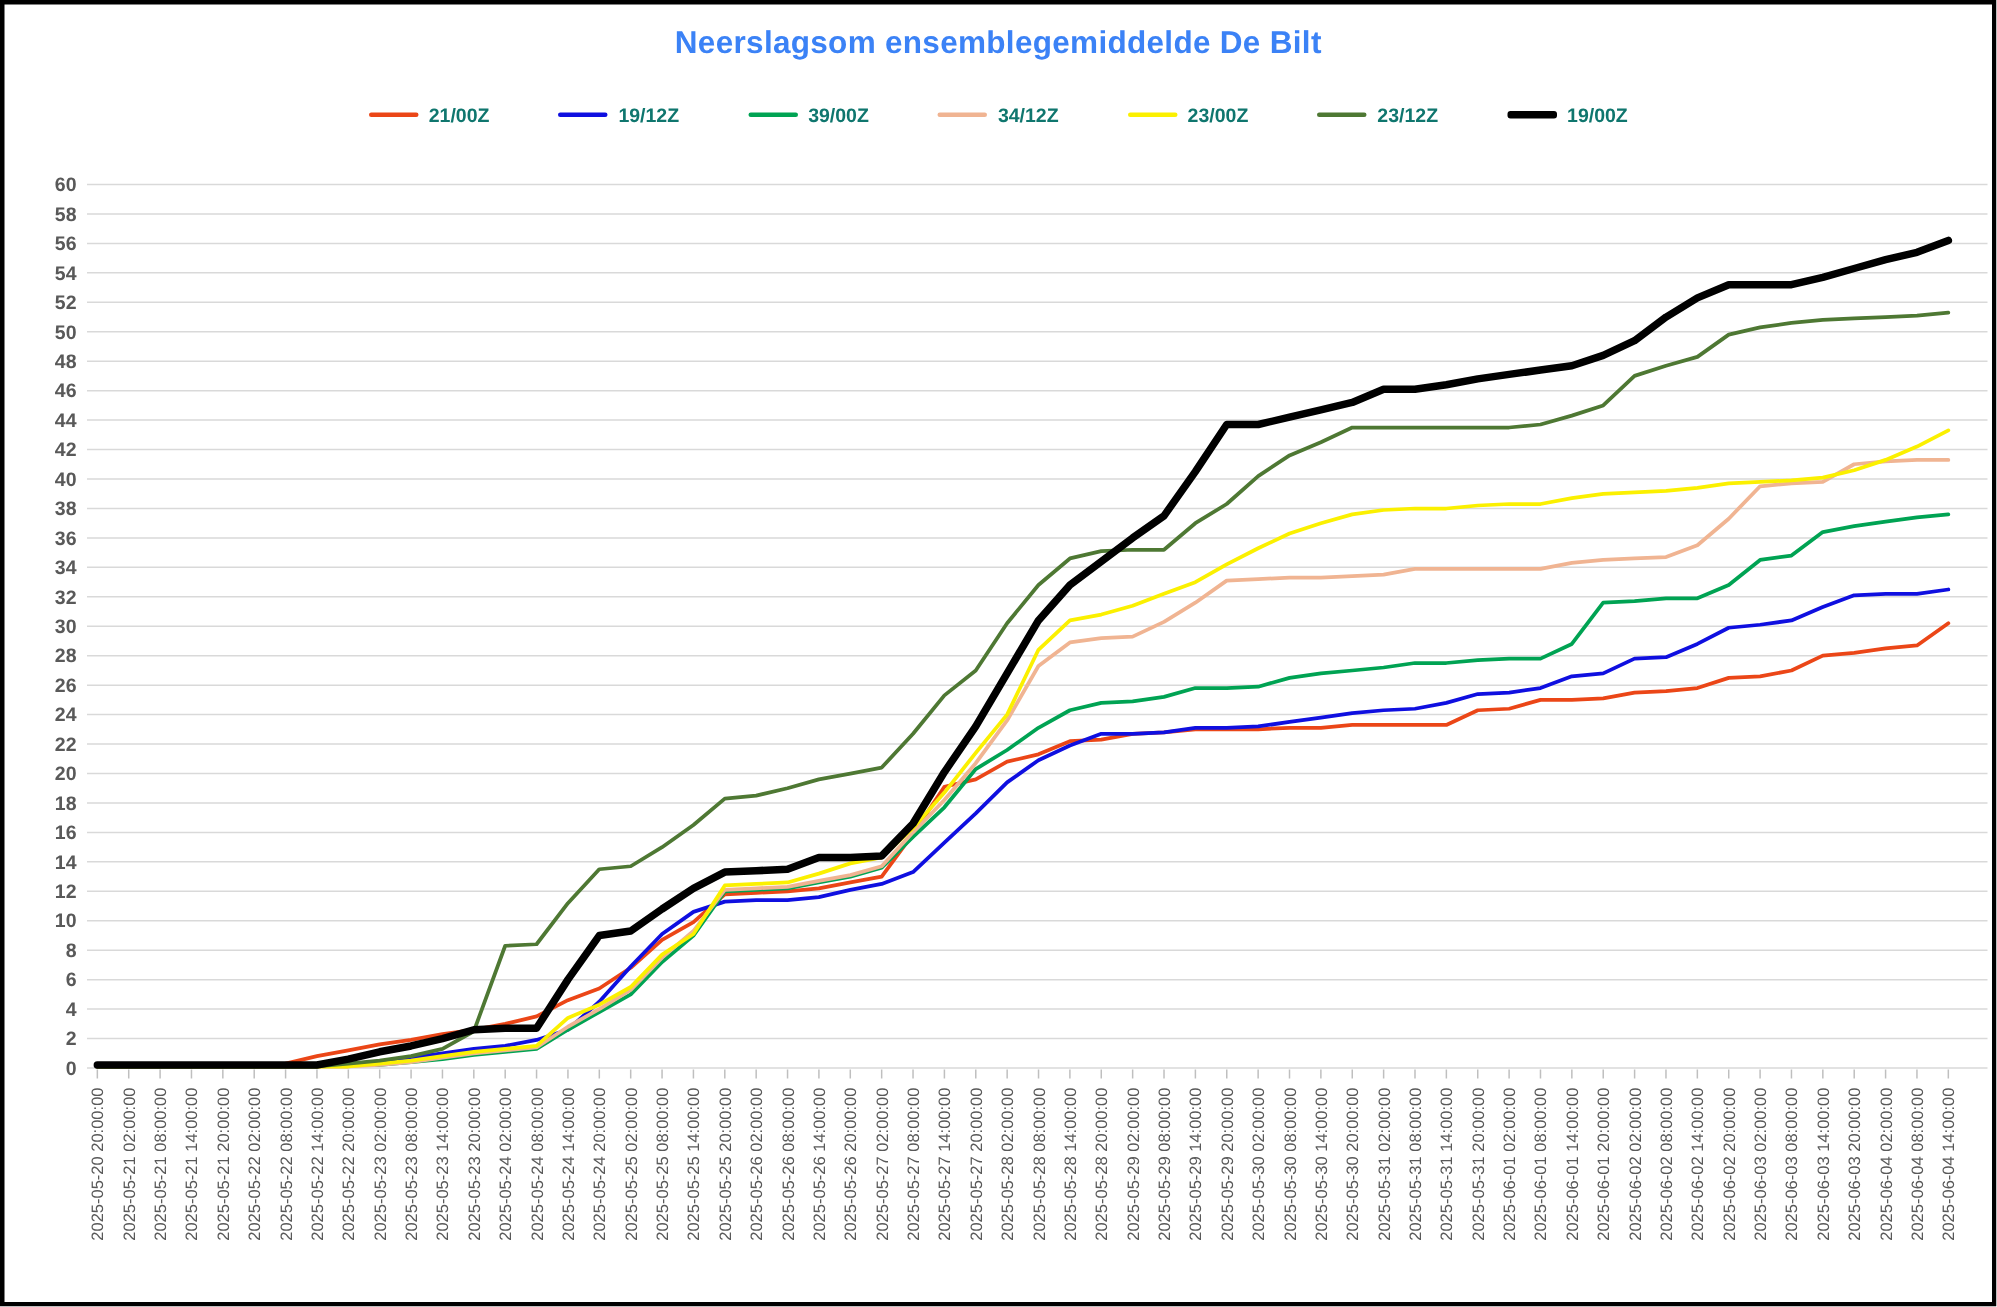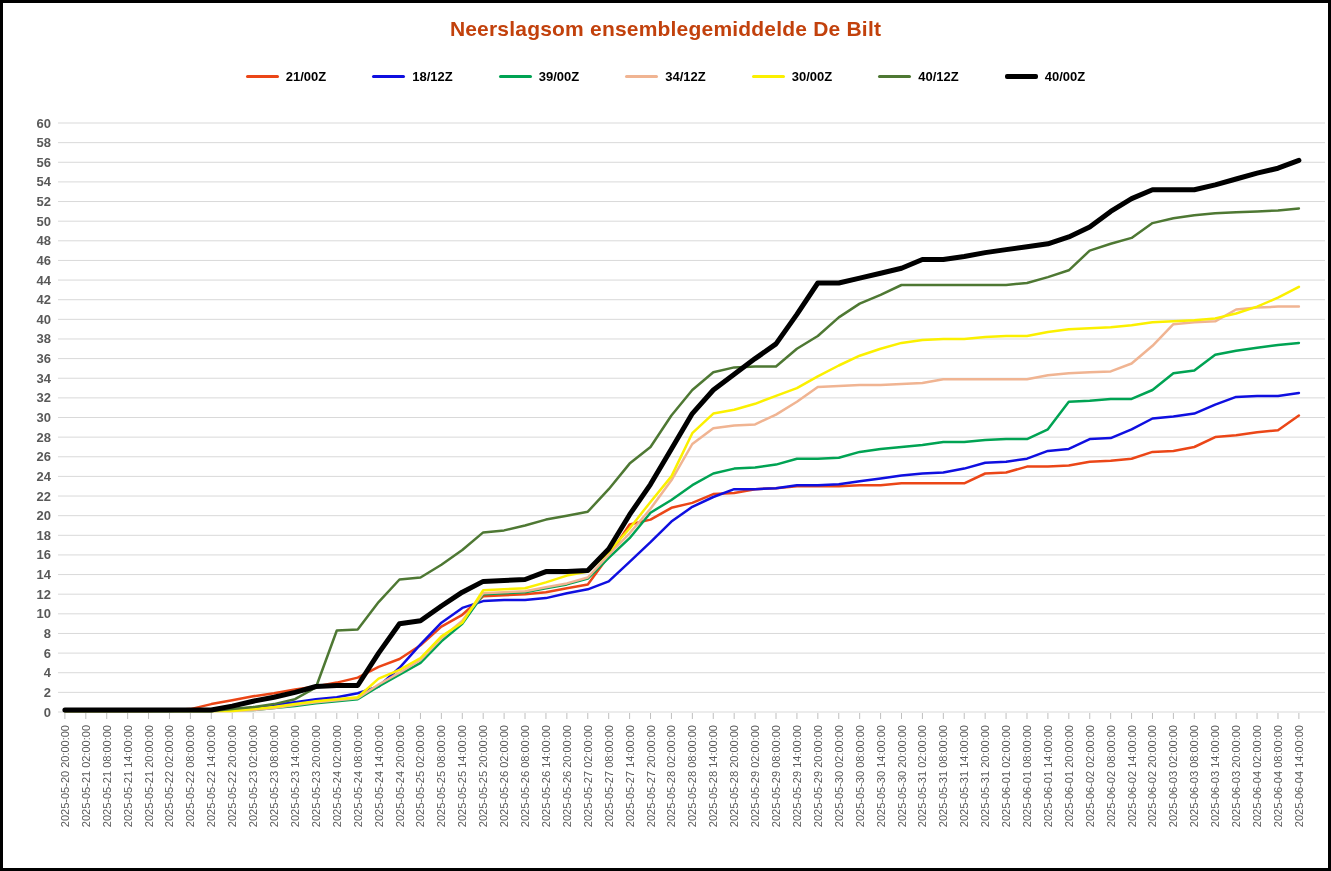--- a/index.html
+++ b/index.html
@@ -8,32 +8,32 @@
     width:1331px;height:871px;
     box-sizing:border-box;
     border:3px solid #000;
     background:#fff;
     font-family:"Liberation Sans", sans-serif;
     overflow:hidden;
   }
   .chart-title{
     position:absolute;top:14px;left:0;right:0;
     text-align:center;
-    font-size:21px;font-weight:700;color:#c2410c;
+    font-size:21px;font-weight:700;color:#3b82f6;
     letter-spacing:0.2px;
   }
   .legend{
     position:absolute;top:66px;left:0;right:0;
     display:flex;justify-content:center;align-items:center;
     gap:46px;
   }
   .legend-item{display:flex;align-items:center;gap:7px;}
   .legend-swatch{display:inline-block;width:33px;height:3px;border-radius:2px;}
   .legend-swatch.thick{height:5px;}
-  .legend-label{font-size:13px;font-weight:700;color:#000000;}
+  .legend-label{font-size:13px;font-weight:700;color:#0f766e;}
   svg{position:absolute;top:0;left:0;}
   .gridline{stroke:#d9d9d9;stroke-width:1;}
   .tickmark{stroke:#bfbfbf;stroke-width:1;}
   .ylab{font-size:13px;font-weight:700;fill:#595959;}
   .xlab{font-size:11px;fill:#595959;}
   .series{fill:none;stroke-linejoin:round;stroke-linecap:round;}
 </style>
 </head>
 <body>
 
@@ -230,36 +230,36 @@
       <polyline points="61.9,707.0 82.8,707.0 103.7,707.0 124.6,707.0 145.6,707.0 166.5,707.0 187.4,707.0 208.3,707.0 229.2,703.1 250.1,698.2 271.0,694.3 292.0,689.4 312.9,683.5 333.8,682.5 354.7,682.5 375.6,650.1 396.5,620.7 417.5,617.7 438.4,603.0 459.3,589.2 480.2,578.4 501.1,577.5 522.0,576.5 542.9,568.6 563.9,568.6 584.8,567.6 605.7,546.0 626.6,511.7 647.5,481.3 668.4,445.9 689.3,410.6 710.3,387.0 731.2,371.3 752.1,355.6 773.0,340.9 793.9,311.4 814.8,280.0 835.8,280.0 856.7,275.1 877.6,270.2 898.5,265.3 919.4,256.5 940.3,256.5 961.2,253.5 982.2,249.6 1003.1,246.6 1024.0,243.7 1044.9,240.8 1065.8,233.9 1086.7,224.1 1107.7,208.4 1128.6,195.6 1149.5,186.8 1170.4,186.8 1191.3,186.8 1212.2,181.9 1233.1,176.0 1254.1,170.1 1275.0,165.2 1295.9,157.3" class="series" stroke="#000000" stroke-width="5"></polyline>
     </svg>
   <div class="chart-title">Neerslagsom ensemblegemiddelde De Bilt</div>
   <div class="legend" id="legend">
       <div class="legend-item">
         <span class="legend-swatch" style="background: rgb(235, 70, 23);"></span>
         <span class="legend-label">21/00Z</span>
       </div>
       <div class="legend-item">
         <span class="legend-swatch" style="background: rgb(15, 15, 224);"></span>
-        <span class="legend-label">18/12Z</span>
+        <span class="legend-label">19/12Z</span>
       </div>
       <div class="legend-item">
         <span class="legend-swatch" style="background: rgb(0, 163, 83);"></span>
         <span class="legend-label">39/00Z</span>
       </div>
       <div class="legend-item">
         <span class="legend-swatch" style="background: rgb(240, 180, 146);"></span>
         <span class="legend-label">34/12Z</span>
       </div>
       <div class="legend-item">
         <span class="legend-swatch" style="background: rgb(251, 240, 0);"></span>
-        <span class="legend-label">30/00Z</span>
+        <span class="legend-label">23/00Z</span>
       </div>
       <div class="legend-item">
         <span class="legend-swatch" style="background: rgb(78, 120, 51);"></span>
-        <span class="legend-label">40/12Z</span>
+        <span class="legend-label">23/12Z</span>
       </div>
       <div class="legend-item">
         <span class="legend-swatch thick" style="background: rgb(0, 0, 0);"></span>
-        <span class="legend-label">40/00Z</span>
+        <span class="legend-label">19/00Z</span>
       </div>
     </div>
 </div>
 
 </body></html>

